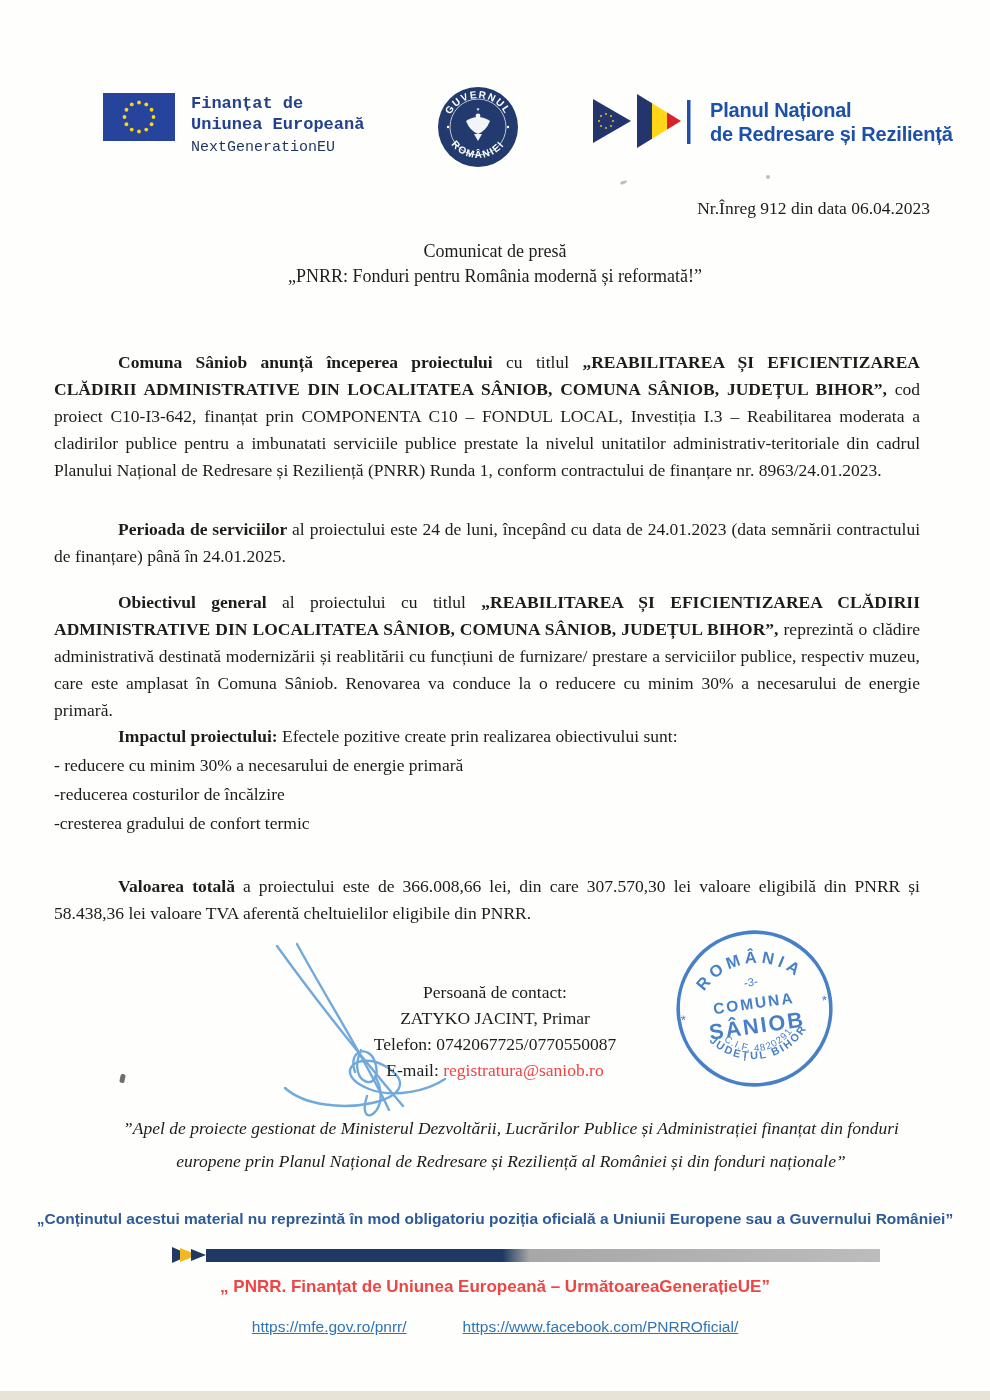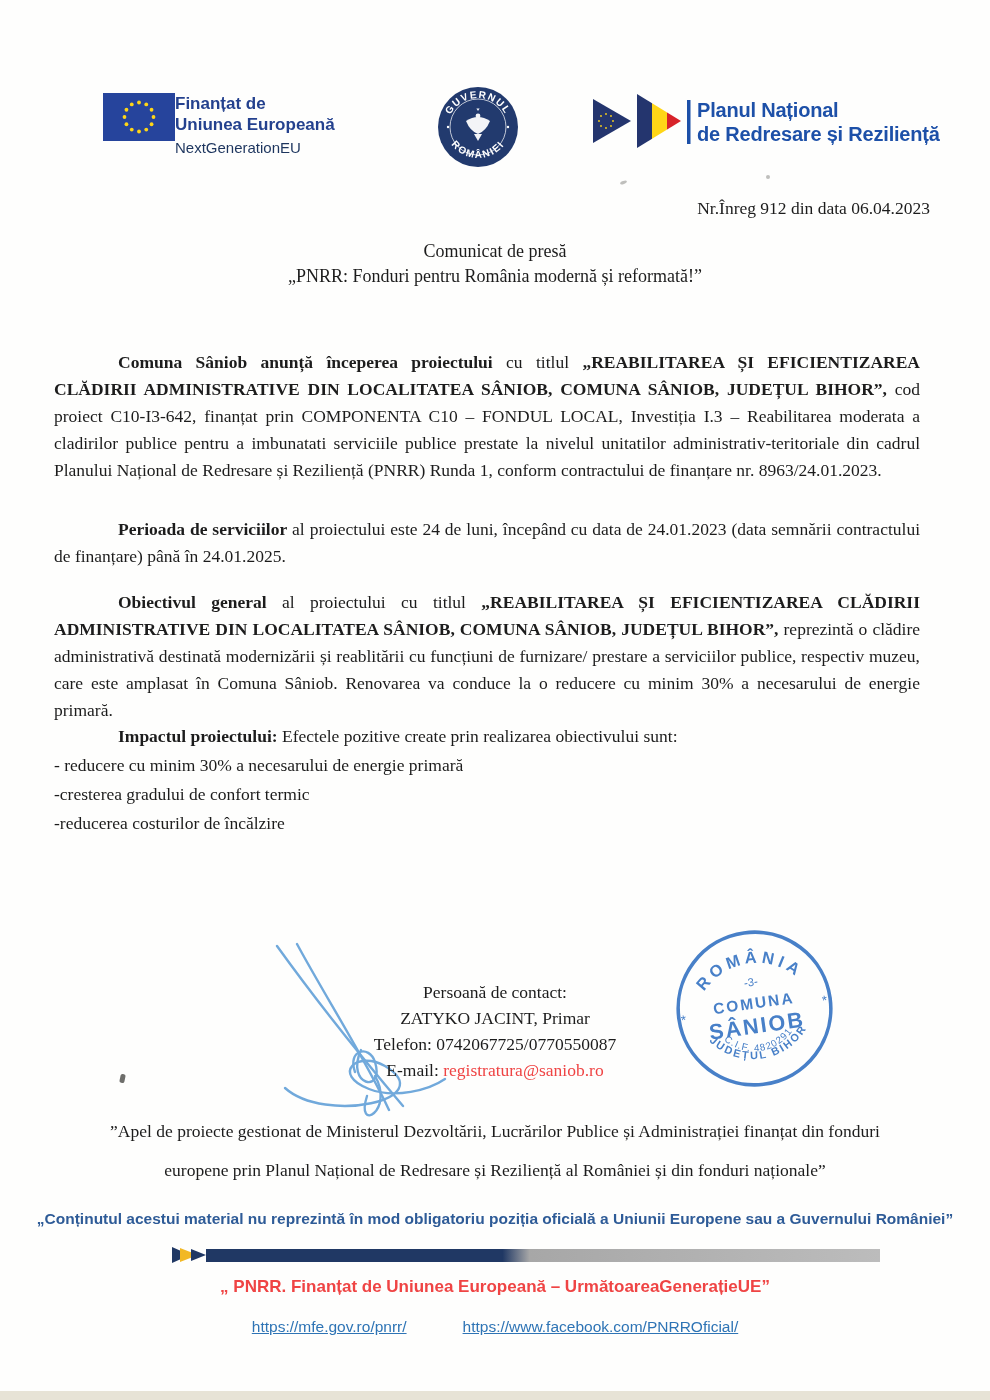--- a/index.html
+++ b/index.html
@@ -4,26 +4,26 @@
 <style>
   html,body{margin:0;padding:0;}
   .page{
     position:relative;width:990px;height:1400px;background:#fefefd;
     font-family:"Liberation Serif","DejaVu Serif",serif;color:#1c1c1c;
     overflow:hidden;
   }
   
   .eu-logo{position:absolute;left:103px;top:93px;display:flex;align-items:flex-start;}
   .eu-flag{display:block;}
-  .eu-text{font-family:Liberation Sans, sans-serif;}
+  .eu-text{margin-left:16px;font-family:Liberation Mono, monospace;}
   .eu-text .l1,.eu-text .l2{font-weight:bold;color:#24418e;font-size:17px;line-height:21px;}
   .eu-text .l3{color:#1d355e;font-size:15px;line-height:20px;margin-top:3px;}
   .gov-seal{position:absolute;left:436px;top:85px;}
   .pnrr-logo{position:absolute;left:593px;top:92px;display:flex;align-items:center;}
-  .pnrr-text{margin-left:6px;font-family:"Liberation Sans","DejaVu Sans",sans-serif;
+  .pnrr-text{margin-left:19px;font-family:"Liberation Sans","DejaVu Sans",sans-serif;
     font-weight:bold;color:#1d50a8;font-size:20px;line-height:24px;letter-spacing:-0.2px;}
   
   .reg{position:absolute;top:198px;right:60px;font-size:17.5px;}
   .doc-title{position:absolute;top:239px;left:0;right:0;text-align:center;
     font-weight:normal;font-size:18px;line-height:25px;}
   .para{position:absolute;left:54px;width:866px;font-size:17.5px;line-height:27px;
     text-align:justify;}
   .para.indent{text-indent:64px;}
   .p1{top:331px;}
   .p2{top:498px;}
@@ -32,22 +32,22 @@
   .impact .head{text-indent:64px;}
   .value{top:855px;}
   b{font-weight:bold;}
   
   .contact{position:absolute;top:966px;left:0;right:0;text-align:center;
     font-size:17.5px;line-height:26px;margin-top:13px;}
   .contact a{color:#ef4444;text-decoration:none;}
   .signature{position:absolute;left:263px;top:938px;}
   .stamp{position:absolute;left:672px;top:926px;transform:rotate(-8deg);opacity:.88;}
   
-  .quote{position:absolute;top:1112px;left:90px;width:810px;text-align:center;
-    font-size:17.5px;line-height:39px;}
+  .quote{position:absolute;top:1112px;left:106px;width:810px;text-align:center;
+    font-size:17.5px;line-height:33px;font-style:italic;}
   .disclaimer{position:absolute;top:1210px;left:0;right:0;text-align:center;
     font-family:"Liberation Sans","DejaVu Sans",sans-serif;font-size:15.5px;
     color:#2e5b97;font-weight:600;}
   .bar-arrow{position:absolute;left:172px;top:1245px;}
   .bar{position:absolute;left:206px;top:1249px;width:674px;height:13px;
     background:linear-gradient(90deg,#203864 0%,#203864 44%,#a7a7a7 48%,#bcbcbc 100%);}
   .motto{position:absolute;top:1277px;left:0;right:0;text-align:center;
     font-family:"Liberation Sans","DejaVu Sans",sans-serif;font-size:17px;
     font-weight:bold;color:#ef4444;}
   .links{position:absolute;top:1318px;left:0;right:0;display:flex;
@@ -158,24 +158,25 @@
 
   <p class="para indent p1"><b>Comuna Sâniob anunță începerea proiectului</b><span> cu titlul </span><b>„REABILITAREA ȘI EFICIENTIZAREA CLĂDIRII ADMINISTRATIVE DIN LOCALITATEA SÂNIOB, COMUNA SÂNIOB, JUDEȚUL BIHOR”,</b><span> cod proiect C10-I3-642, finanțat prin COMPONENTA C10 – FONDUL LOCAL, Investiția I.3 – Reabilitarea moderata a cladirilor publice pentru a imbunatati serviciile publice prestate la nivelul unitatilor administrativ-teritoriale din cadrul Planului Național de Redresare și Reziliență (PNRR) Runda 1, conform contractului de finanțare nr. 8963/24.01.2023.</span></p>
 
   <p class="para indent p2"><b>Perioada de serviciilor</b><span> al proiectului este 24 de luni, începând cu data de 24.01.2023 (data semnării contractului de finanțare) până în 24.01.2025.</span></p>
 
   <p class="para indent p3"><b>Obiectivul general</b><span> al proiectului cu titlul </span><b>„REABILITAREA ȘI EFICIENTIZAREA CLĂDIRII ADMINISTRATIVE DIN LOCALITATEA SÂNIOB, COMUNA SÂNIOB, JUDEȚUL BIHOR”,</b><span> reprezintă o clădire administrativă destinată modernizării și reablitării cu funcțiuni de furnizare/ prestare a serviciilor publice, respectiv muzeu, care este amplasat în Comuna Sâniob. Renovarea va conduce la o reducere cu minim 30% a necesarului de energie primară.</span></p>
 
   <div class="para impact">
     <div class="head"><b>Impactul proiectului:</b><span> Efectele pozitive create prin realizarea obiectivului sunt:</span></div>
     <div>- reducere cu minim 30% a necesarului de energie primară</div>
+    <div>-reducerea costurilor de încălzire</div>
     <div>-cresterea gradului de confort termic</div>
-    <div>-reducerea costurilor de încălzire</div>
-  </div>
-
+  </div>
+
+  <p class="para indent value"><b>Valoarea totală</b><span> a proiectului este de 366.008,66 lei, din care 307.570,30 lei valoare eligibilă din PNRR și 58.438,36 lei valoare TVA aferentă cheltuielilor eligibile din PNRR.</span></p>
 
   <svg class="signature" width="205" height="185" viewBox="0 0 205 185">
     <g fill="none" stroke="#62a0d8" stroke-width="2.4" stroke-linecap="round" opacity="0.9">
       <path d="M14,8 C 50,58 95,115 140,168"></path>
       <path d="M34,6 C 62,58 102,120 126,172"></path>
       <path d="M98,112 C 82,148 122,156 112,124 C 106,106 84,112 92,134"></path>
       <path d="M22,150 C 62,186 178,162 122,128 C 94,112 68,136 106,151 C 132,161 166,152 182,141"></path>
       <path d="M112,138 C 132,172 92,196 104,158"></path>
     </g>
   </svg>

